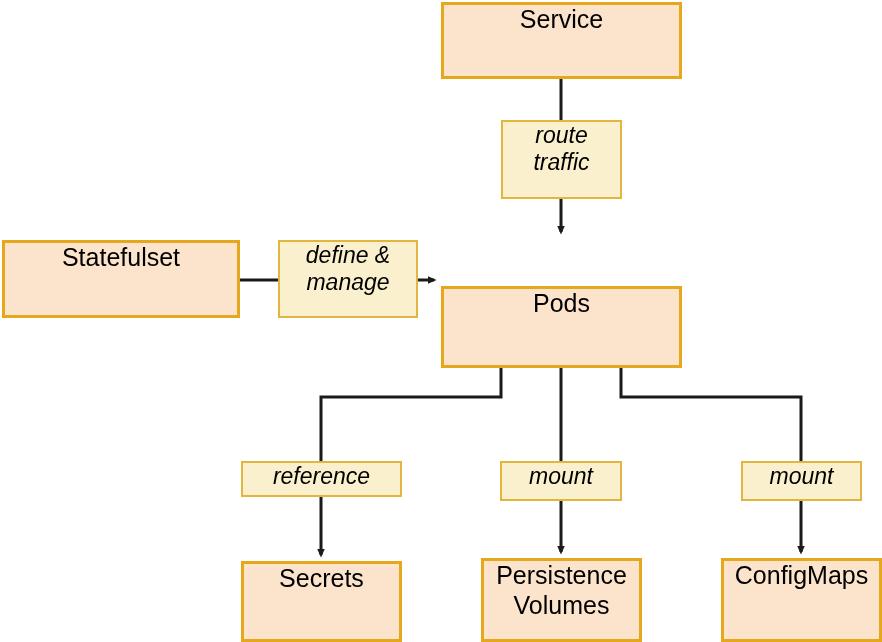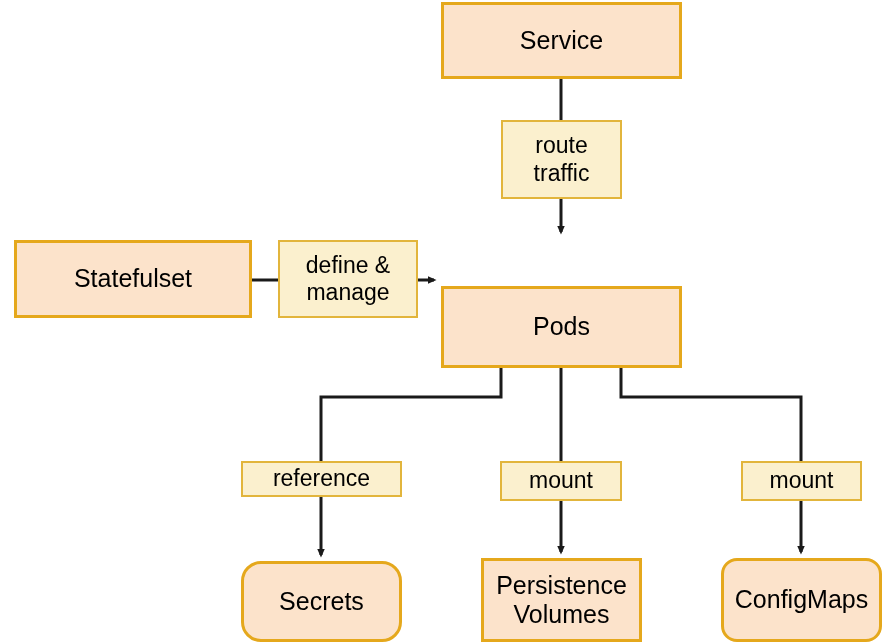--- a/index.html
+++ b/index.html
@@ -23,36 +23,36 @@
     left: 0;
     top: 0;
     width: 882px;
     height: 642px;
     pointer-events: none;
   }
   .node {
     position: absolute;
     box-sizing: border-box;
     display: flex;
-    align-items: center;
     justify-content: center;
     text-align: center;
     color: #000000;
     line-height: 1.18;
     z-index: 2;
   }
   .node-entity {
     background: #fce3cb;
     border: 3px solid #e5a81c;
     font-size: 25px;
   }
   .node-label {
     background: #fbf0ce;
     border: 2px solid #e2b53c;
     font-size: 23px;
+    font-style: italic;
   }
   .node-text {
     white-space: pre-line;
     display: block;
     padding: 0 6px;
   }
 </style>
 </head>
 <body>
 
@@ -78,21 +78,21 @@
 
   <div class="node node-entity" style="left:441px; top:2px; width:241px; height:77px;">
     <span class="node-text">Service</span>
   </div>
 
   <div class="node node-label" style="left:501px; top:120px; width:121px; height:79px;">
     <span class="node-text">route
 traffic</span>
   </div>
 
-  <div class="node node-entity" style="left:2px; top:240px; width:238px; height:78px;margin-left:12px;">
+  <div class="node node-entity" style="left:2px; top:240px; width:238px; height:78px;">
     <span class="node-text">Statefulset</span>
   </div>
 
   <div class="node node-label" style="left:278px; top:240px; width:140px; height:78px;">
     <span class="node-text">define &amp;
 manage</span>
   </div>
 
   <div class="node node-entity" style="left:441px; top:238px; width:241px; height:82px;margin-top:48px;">
     <span class="node-text">Pods</span>
@@ -103,26 +103,26 @@
   </div>
 
   <div class="node node-label" style="left:500px; top:461px; width:122px; height:40px;">
     <span class="node-text">mount</span>
   </div>
 
   <div class="node node-label" style="left:741px; top:461px; width:121px; height:40px;">
     <span class="node-text">mount</span>
   </div>
 
-  <div class="node node-entity" style="left:241px; top:561px; width:161px; height:81px;border-radius:20px;">
+  <div class="node node-entity" style="left:241px; top:561px; width:161px; height:81px;">
     <span class="node-text">Secrets</span>
   </div>
 
   <div class="node node-entity" style="left:481px; top:558px; width:161px; height:84px;">
     <span class="node-text">Persistence
 Volumes</span>
   </div>
 
-  <div class="node node-entity" style="left:721px; top:558px; width:161px; height:84px;border-radius:16px;">
+  <div class="node node-entity" style="left:721px; top:558px; width:161px; height:84px;">
     <span class="node-text">ConfigMaps</span>
   </div>
 
 </div>
 
 </body></html>

